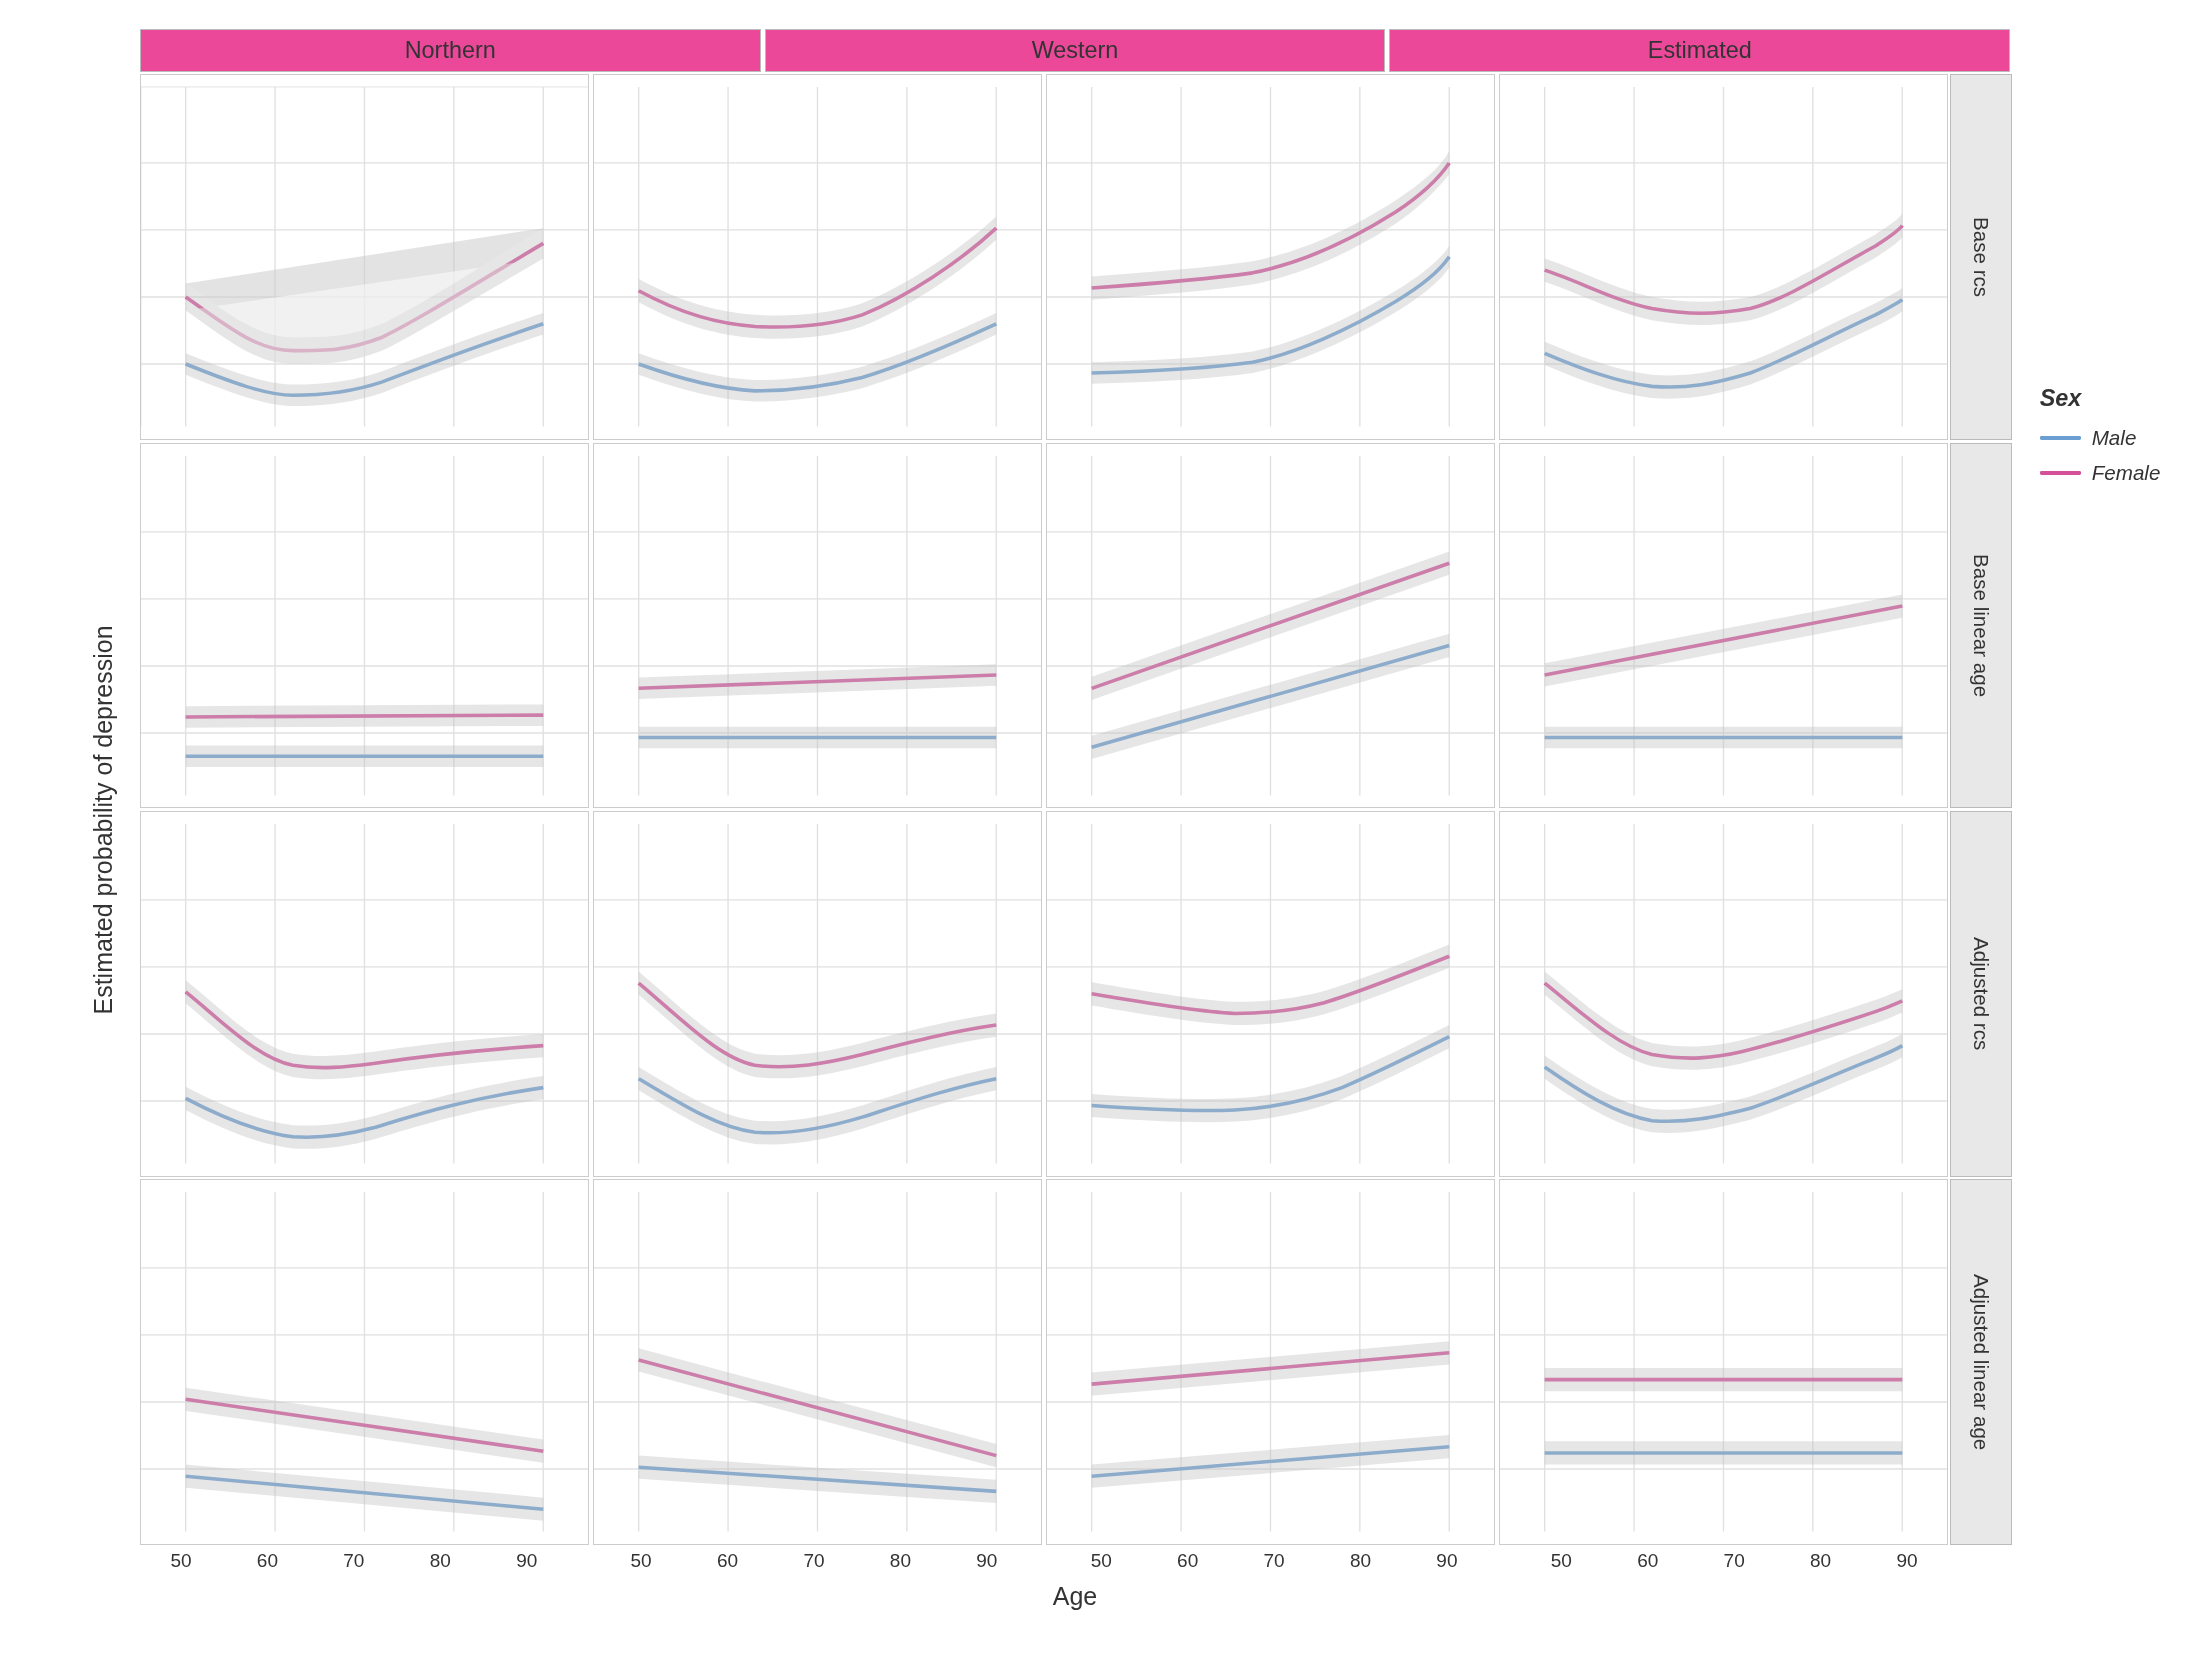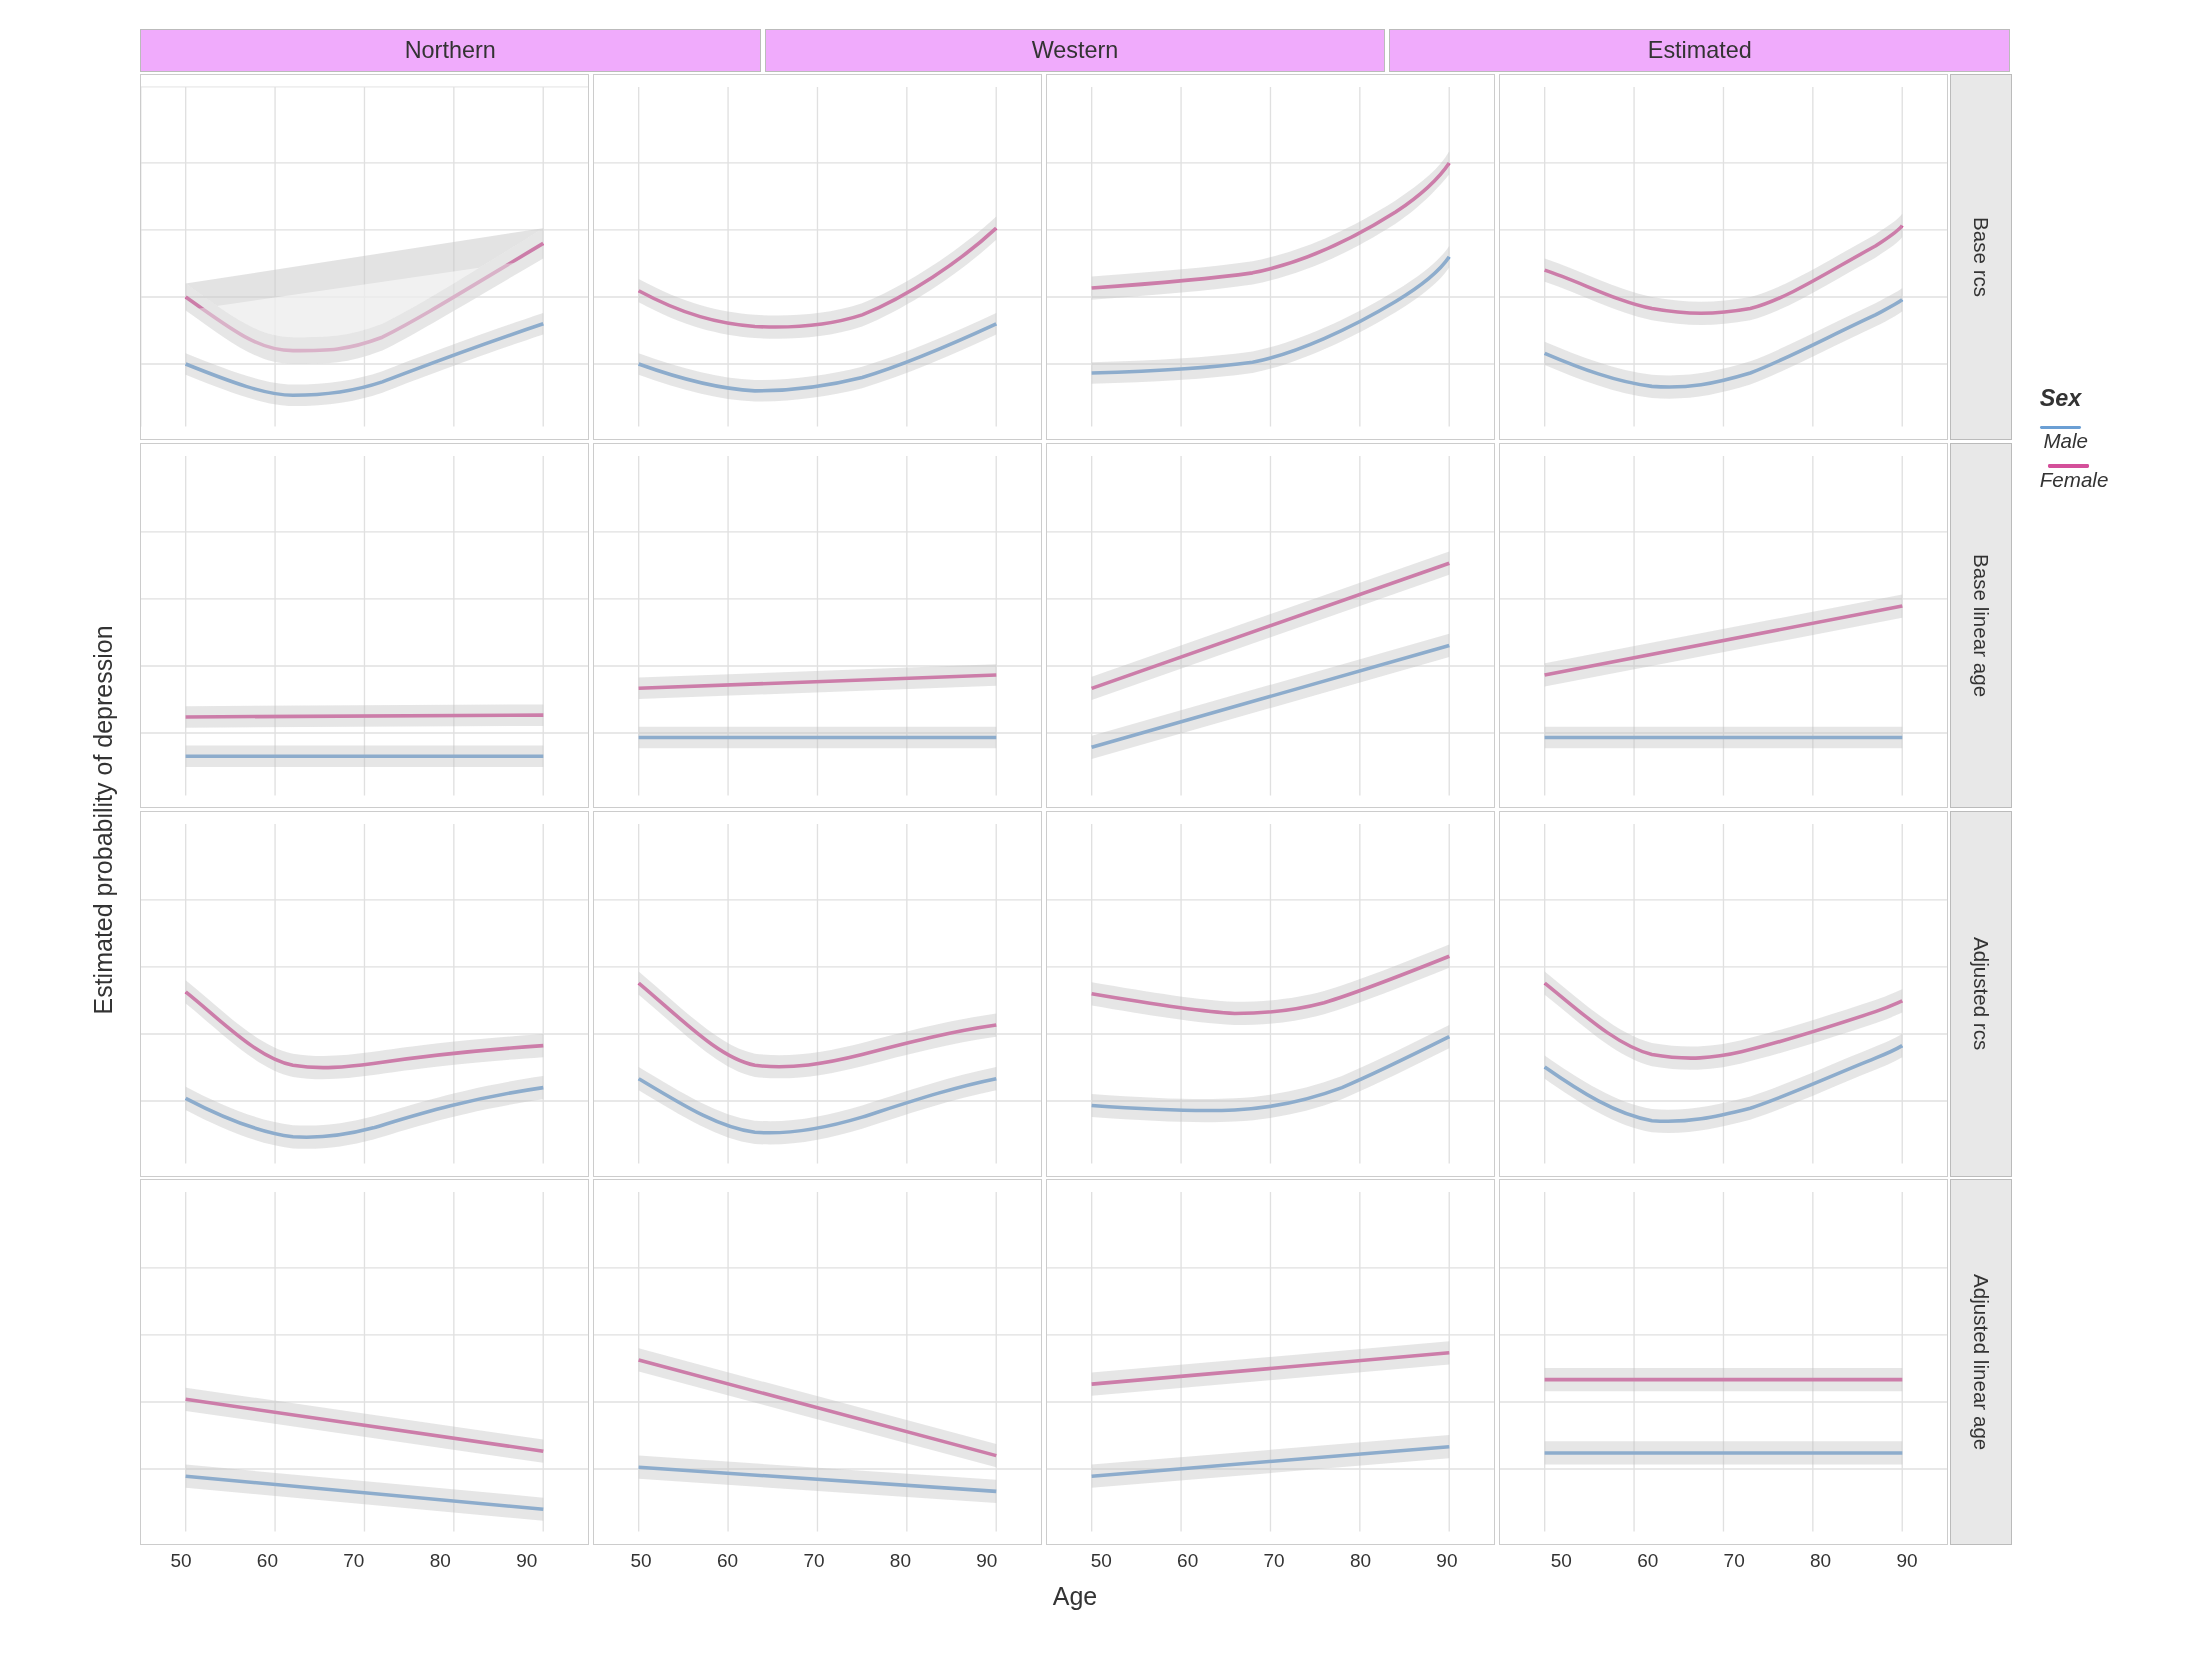--- a/index.html
+++ b/index.html
@@ -53,21 +53,21 @@
       display: flex;
       flex-direction: row;
       margin-left: 0;
     }
 
     .col-header {
       flex: 1;
       text-align: center;
       font-size: 23.4px;
       color: #333;
-      background: #f0abfc;
+      background: #ec4899;
       border: 0.7px solid #bbb;
       padding: 6.9px 0;
       margin: 1.4px 2.1px;
     }
 
     .rows-container {
       display: flex;
       flex-direction: row;
       flex: 1;
     }
@@ -159,21 +159,21 @@
 
     .legend-title {
       font-size: 23.4px;
       font-weight: bold;
       color: #333;
       margin-bottom: 13.8px;
     }
 
     .legend-item {
       display: flex;
-      flex-direction: column;
+      flex-direction: row;
       align-items: center;
       margin-bottom: 11px;
     }
 
     .legend-line {
       width: 41px;
       height: 3.4px;
       margin-right: 11px;
       border-radius: 1.4px;
     }

